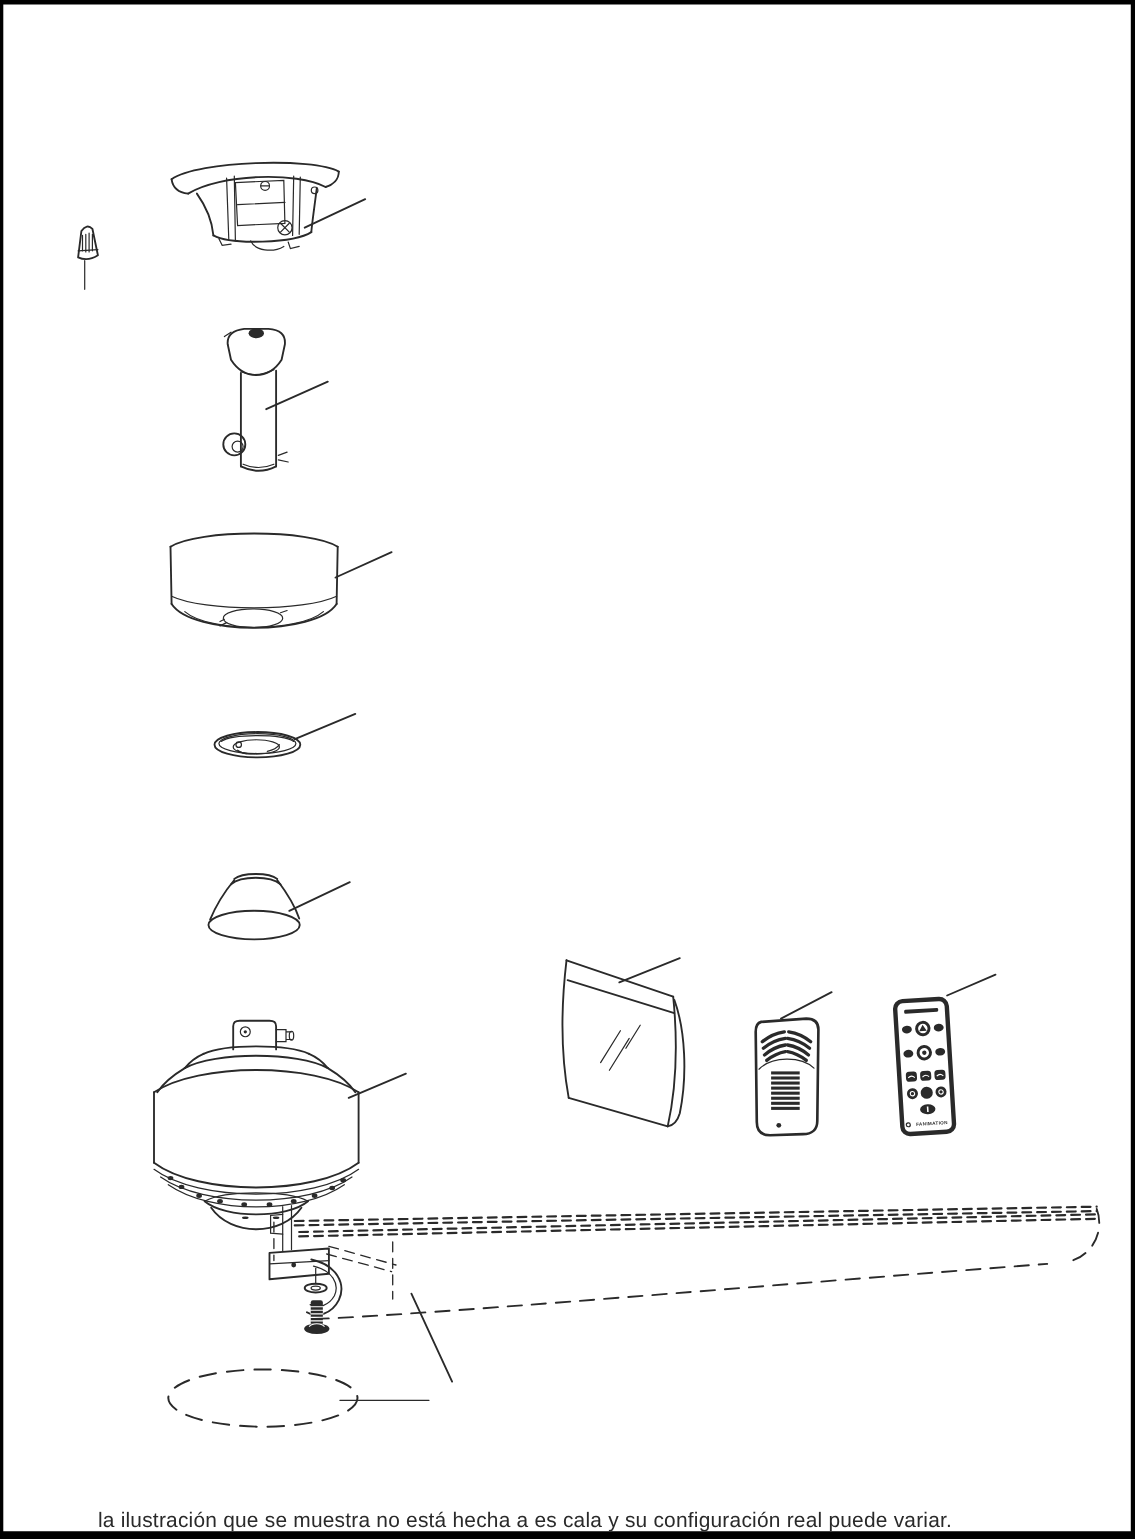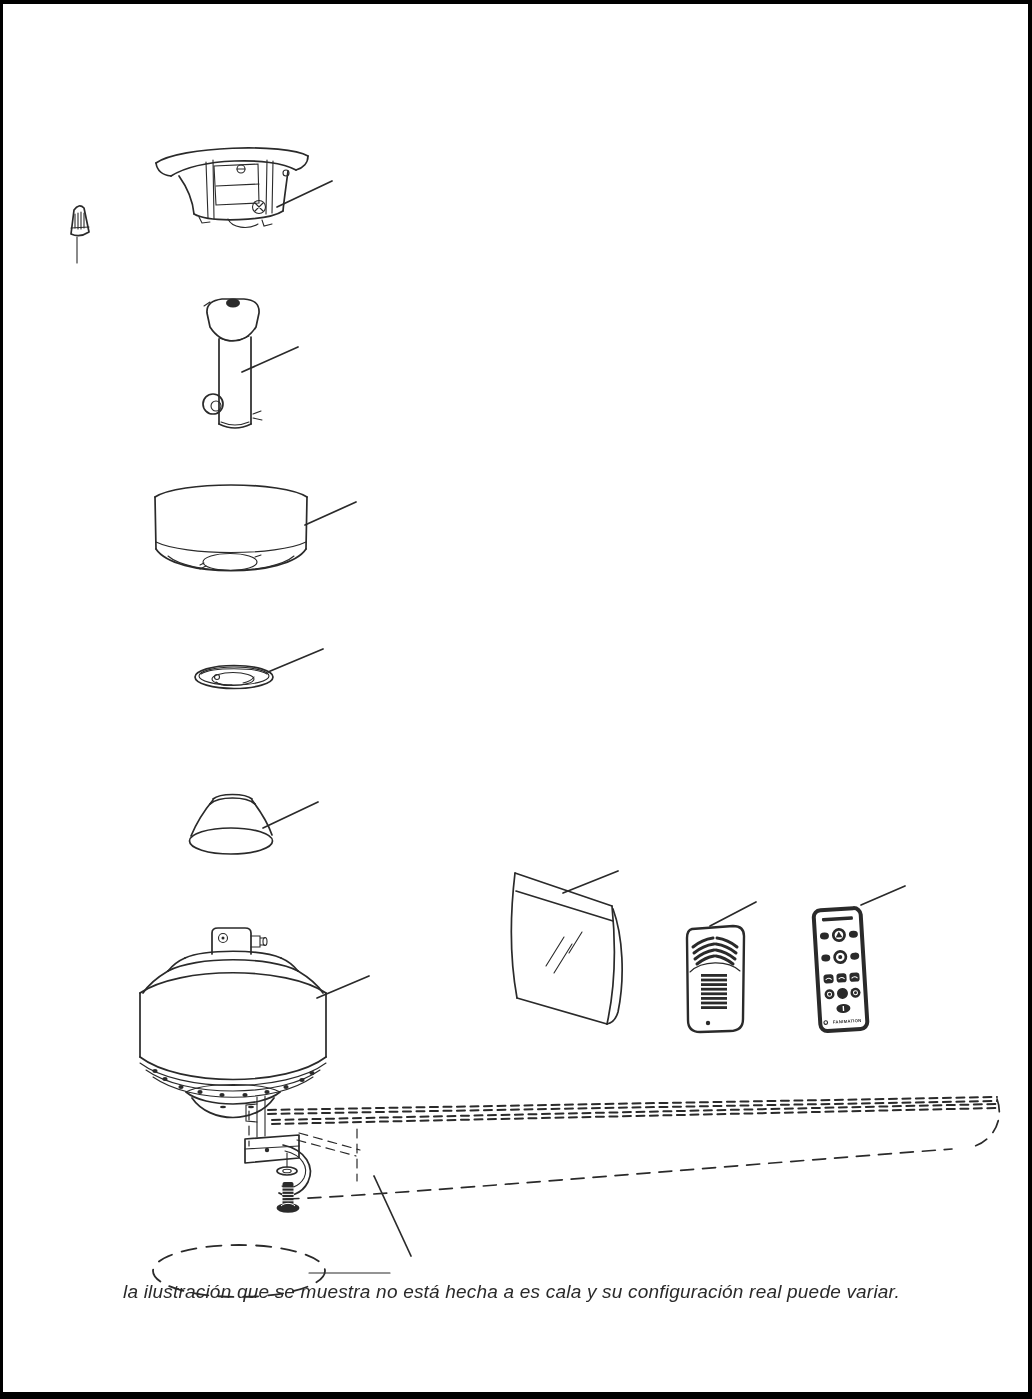--- a/index.html
+++ b/index.html
@@ -15,24 +15,23 @@
   .ln{stroke:var(--line,#2a2a2a);fill:none;stroke-width:1.7;stroke-linecap:round;stroke-linejoin:round;}
   .lnthin{stroke:var(--line,#2a2a2a);fill:none;stroke-width:1.1;stroke-linecap:round;}
   .lnthick{stroke:var(--line,#2a2a2a);fill:none;stroke-width:3;stroke-linecap:round;}
   .fillk{fill:var(--line,#2a2a2a);stroke:none;}
   .fillw{fill:#fff;stroke:none;}
   .dashA{stroke-dasharray:8 5.5;stroke-width:2;}
   .dashB{stroke-dasharray:13 9;}
   .dashC{stroke-dasharray:9 6;stroke-width:1.2;}
   .dashD{stroke-dasharray:15 10;stroke-width:1.8;}
   .caption{
-    position:absolute;left:86px;top:1277px;width:900px;
-    font-style:italic;font-size:19px;color:var(--line,#2a2a2a);
+    position:absolute;left:86px;top:1368px;width:900px;
+    font-size:19px;color:var(--line,#2a2a2a);
     letter-spacing:0.2px;
-    margin-left:34px;
   }
   .brand{fill:var(--line,#2a2a2a);font-family:"Liberation Sans",sans-serif;font-weight:bold;}
 </style>
 </head>
 <body>
 
 <div class="page">
 <svg class="art" viewBox="0 0 1032 1399">
 
   <g>

